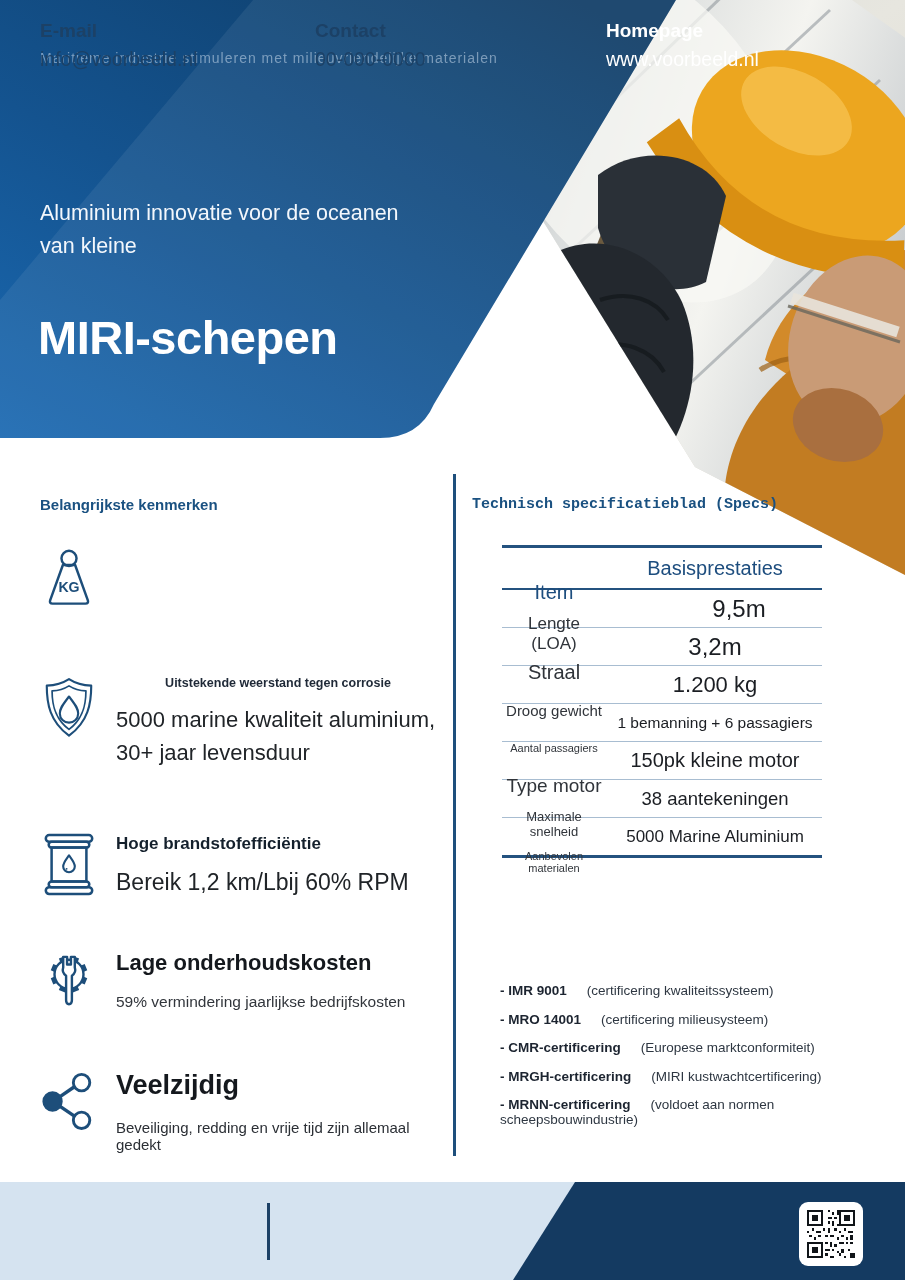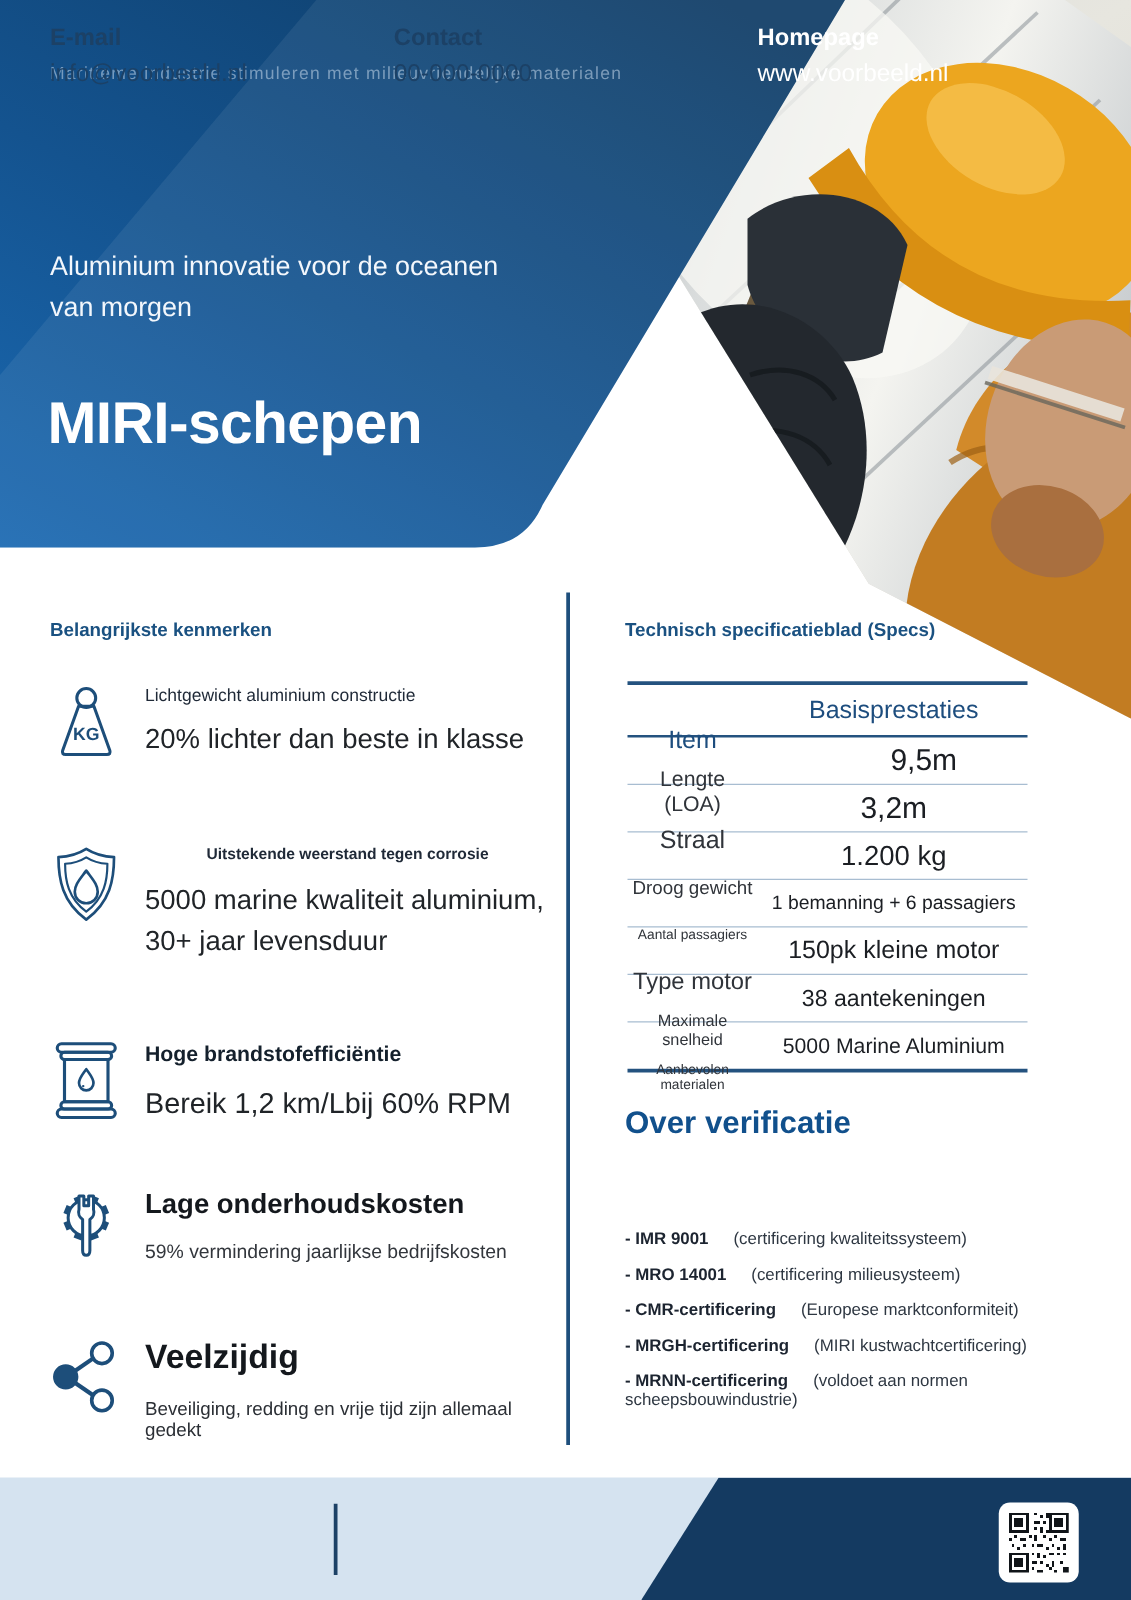--- a/index.html
+++ b/index.html
@@ -15,21 +15,21 @@
   .panel-svg{position:absolute;left:0;top:0;width:905px;height:460px;}
   .tagline{
     position:absolute;left:40px;top:50px;font-size:14px;letter-spacing:1px;
     color:rgba(198,216,235,.55);font-weight:400;
   }
   .subtitle{position:absolute;left:40px;top:197px;font-size:21.5px;line-height:33px;color:#f3f7fc;font-weight:400;}
   .title{position:absolute;left:38px;top:310px;margin:0;font-size:47px;font-weight:700;color:#ffffff;letter-spacing:-.5px;}
   
   .sec-head{position:absolute;font-size:15px;font-weight:700;color:#1a5181;}
   .sec-head.left{left:40px;top:496px;}
-  .sec-head.right{left:500px;top:496px;}
+  .sec-head.right{left:472px;top:496px;font-family:Liberation Mono, monospace;}
   .col-divider{position:absolute;left:453px;top:474px;width:2.5px;height:682px;background:#1e4f7c;}
   
   .feature{position:absolute;left:40px;display:flex;align-items:flex-start;width:400px;}
   .ficon{flex:0 0 62px;margin-right:14px;display:flex;justify-content:flex-start;}
   .ftext{width:324px;}
   .flabel{color:#1f2937;}
   .fbig{color:#202428;}
   .f1{top:548px;} .f1 .flabel{font-size:14px;font-weight:500;margin-bottom:12px;}
                   .f1 .fbig{font-size:22px;line-height:30px;}
   .f2{top:676px;} .f2 .flabel{font-size:12.5px;font-weight:600;margin-bottom:13px;text-align:center;}
@@ -147,40 +147,36 @@
           <path d="M0 0 H676 L434 404 Q419 438 380 438 H0 Z"></path>
         </clipPath>
     </defs>
     <path d="M0 0 H676 L434 404 Q419 438 380 438 H0 Z" fill="url(#pgrad)"></path>
     <path d="M253 0 H706 L450 438 H0 V300 Z" fill="#ffffff" opacity=".07" clip-path="url(#pclip)"></path>
   </svg>
 
   <div class="tagline">Maritieme industrie stimuleren met milieuvriendelijke materialen</div>
   <div class="subtitle">
     <span>Aluminium innovatie voor de oceanen</span><br>
-    <span>van morgen</span>
+    <span>van kleine</span>
   </div>
   <h1 class="title">MIRI-schepen</h1>
 
   <div class="sec-head left">Belangrijkste kenmerken</div>
   <div class="sec-head right">Technisch specificatieblad (Specs)</div>
   <div class="col-divider"></div>
 
   <div class="feature f1">
     <span class="ficon">
       <svg width="58" height="66" viewBox="0 0 60 70" fill="none" stroke="#1d4e7a" stroke-width="2.6" stroke-linejoin="round">
         <circle cx="30" cy="11" r="8"></circle>
         <path d="M23.5 18 L10 55.5 Q9 59 12.5 59 H47.5 Q51 59 50 55.5 L36.5 18 Z"></path>
         <text x="30" y="47" text-anchor="middle" font-size="15" font-weight="700" fill="#1d4e7a" stroke="none" font-family="Liberation Sans,sans-serif">KG</text>
       </svg>
     </span>
-    <div class="ftext">
-      <div class="flabel">Lichtgewicht aluminium constructie</div>
-      <div class="fbig">20% lichter dan beste in klasse</div>
-    </div>
   </div>
 
   <div class="feature f2">
     <span class="ficon">
       <svg width="58" height="70" viewBox="0 0 60 72" fill="none" stroke="#1d4e7a" stroke-width="2.2" stroke-linejoin="round">
         <path d="M30 3 C37 7.5 45 9.5 53 9.8 C53 28 50 47 30 61.5 C10 47 7 28 7 9.8 C15 9.5 23 7.5 30 3 Z"></path>
         <path d="M30 10 C35.5 13.5 41.5 15 47.5 15.3 C47.5 29 45 44 30 55 C15 44 12.5 29 12.5 15.3 C18.5 15 24.5 13.5 30 10 Z" stroke-width="1.8"></path>
         <path d="M30 21 C35.5 28.5 39.5 32.5 39.5 38.5 C39.5 44 35.3 48 30 48 C24.7 48 20.5 44 20.5 38.5 C20.5 32.5 24.5 28.5 30 21 Z"></path>
       </svg>
     </span>
@@ -275,21 +271,20 @@
     <div class="trow r5">
       <div class="tc item">Maximale snelheid</div>
       <div class="tc val">38 aantekeningen</div>
     </div>
     <div class="trow r6">
       <div class="tc item">Aanbevolen materialen</div>
       <div class="tc val">5000 Marine Aluminium</div>
     </div>
   </div>
 
-  <h2 class="verif-head">Over verificatie</h2>
   <ul class="cert-list">
     <li><span class="cname">- IMR 9001</span><span class="cdesc">(certificering kwaliteitssysteem)</span></li>
     <li><span class="cname">- MRO 14001</span><span class="cdesc">(certificering milieusysteem)</span></li>
     <li><span class="cname">- CMR-certificering</span><span class="cdesc">(Europese marktconformiteit)</span></li>
     <li><span class="cname">- MRGH-certificering</span><span class="cdesc">(MIRI kustwachtcertificering)</span></li>
     <li><span class="cname">- MRNN-certificering</span><span class="cdesc">(voldoet aan normen scheepsbouwindustrie)</span></li>
   </ul>
 
   <div class="footer">
     <div class="footer-navy"></div>

